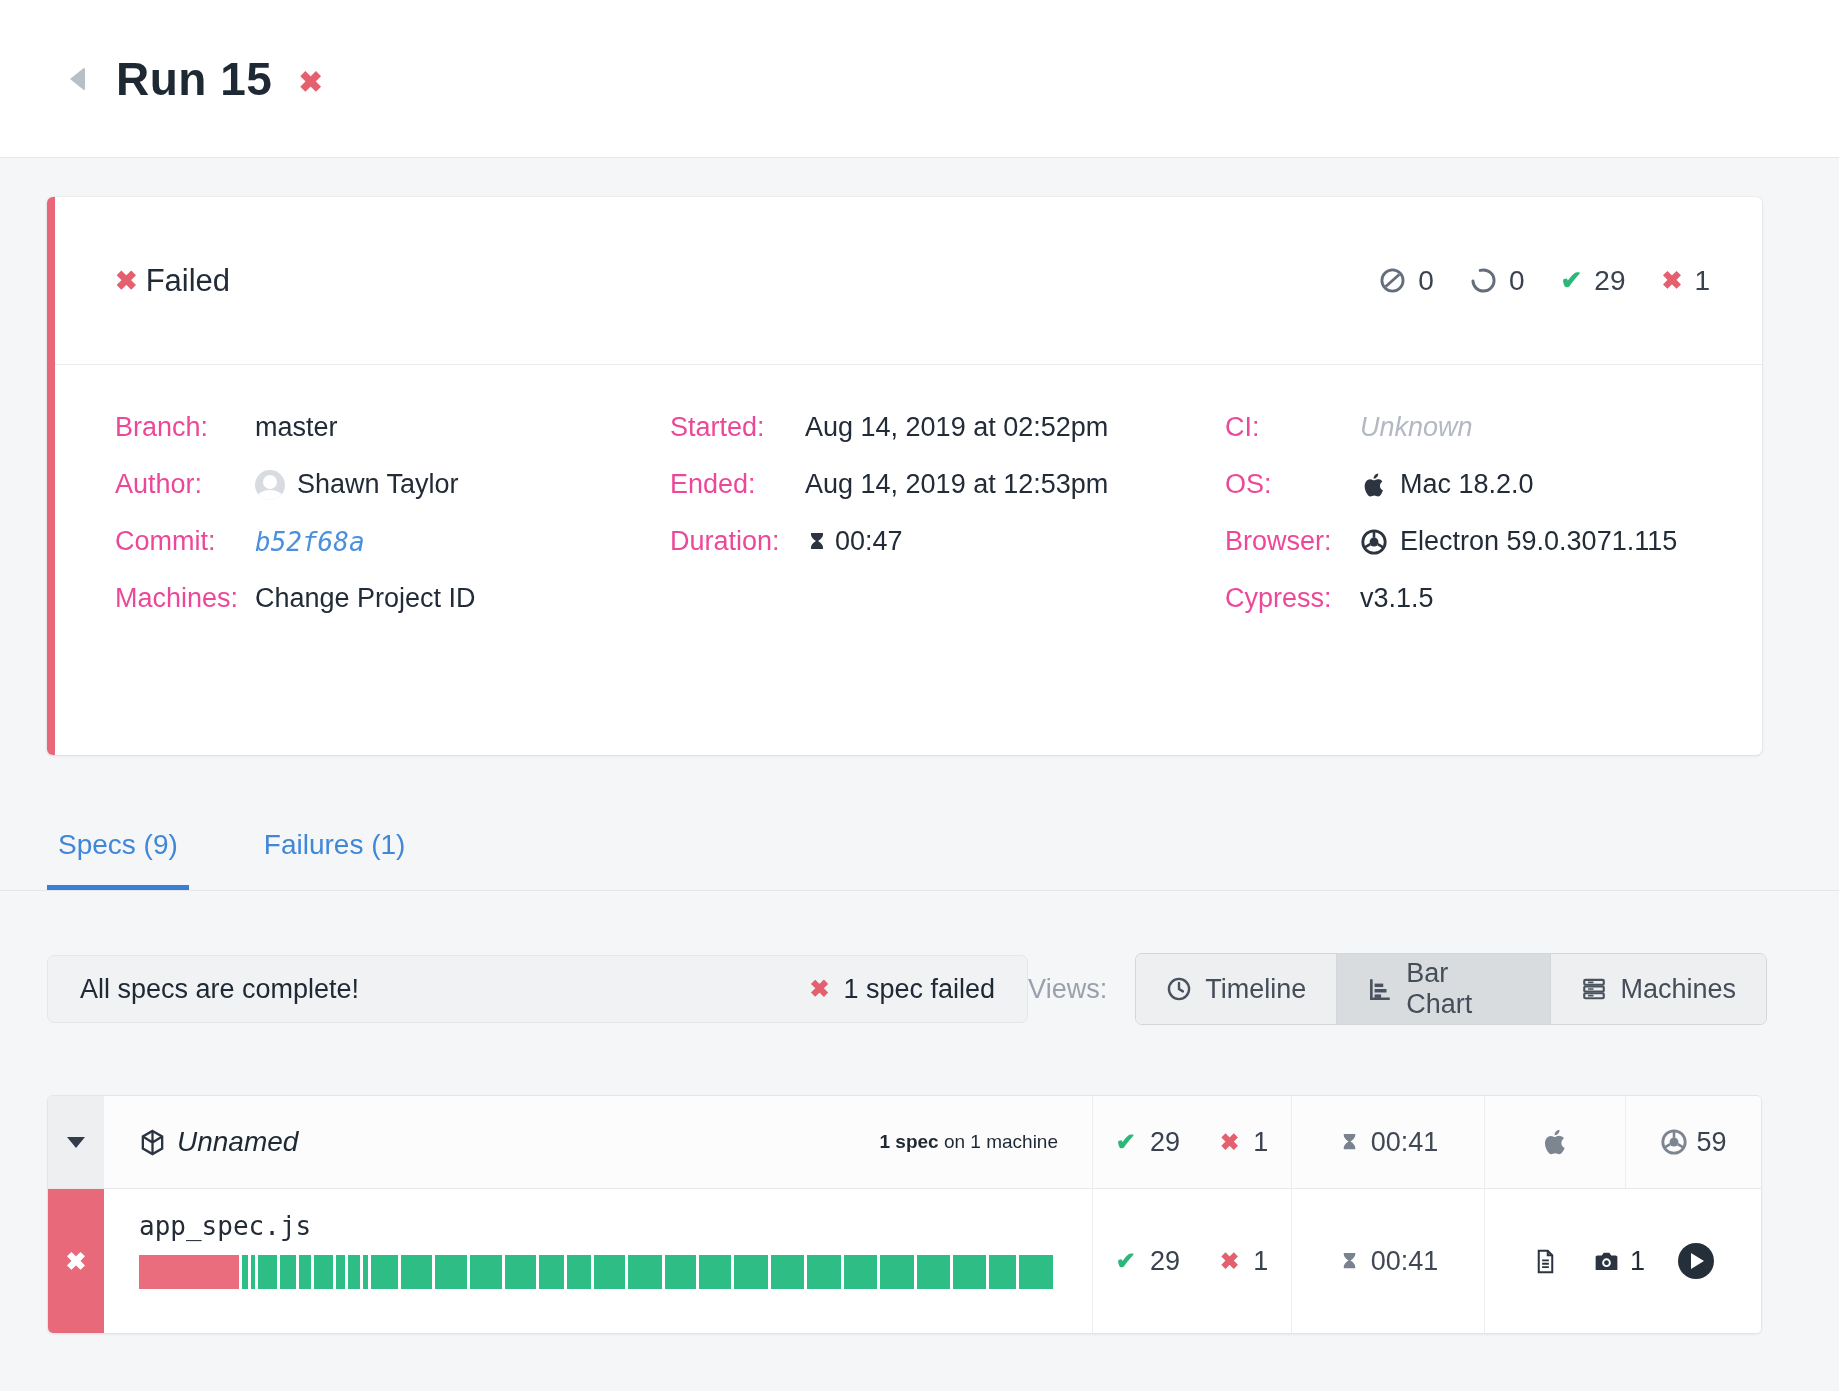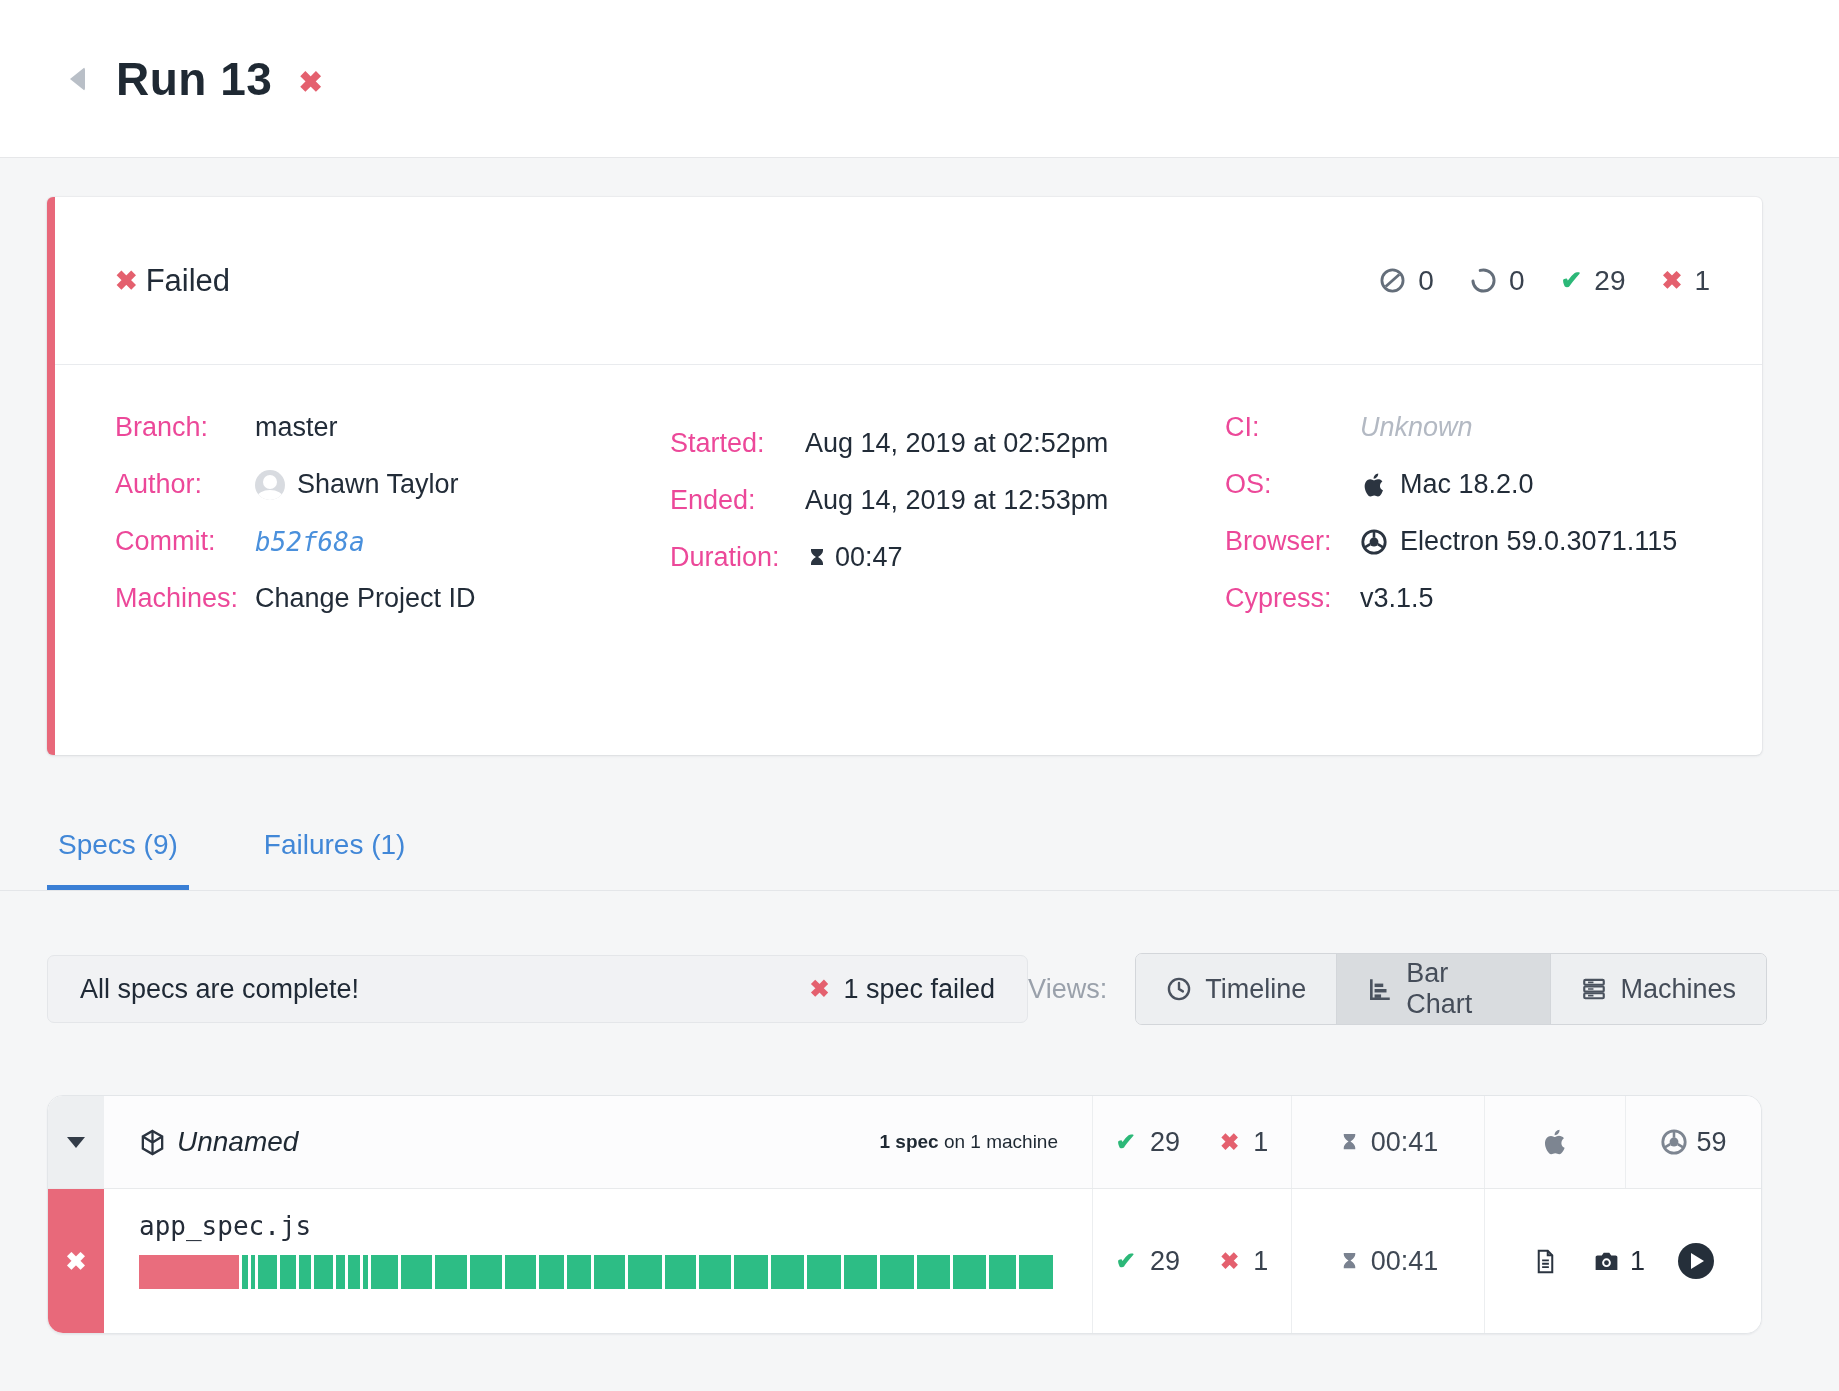--- a/index.html
+++ b/index.html
@@ -40,21 +40,21 @@
   .stat { display:flex; align-items:center; gap:12px; }
   .stat .num { font-size:28px; color:#39424e; }
   .icon-gray { color:#646e7a; }
   .green { color:#2cb878; }
   .red { color:#e4606e; }
   .x-glyph { font-weight:700; }
 
   .card-body { display:flex; padding-top:46px; }
   .dcol { display:flex; flex-direction:column; gap:24px; }
   .dcol1 { width:555px; padding-left:60px; }
-  .dcol2 { width:555px; padding-left:60px;margin-top:16px; }
+  .dcol2 { width:555px; padding-left:60px; }
   .dcol3 { width:590px; padding-left:60px; }
   .drow { display:flex; align-items:center; min-height:33px; }
   .dlabel { width:140px; flex:none; color:#ec4899; font-size:27px; }
   .dcol2 .dlabel, .dcol3 .dlabel { width:135px; }
   .dvalue { font-size:27px; color:#222c38; display:flex; align-items:center; gap:12px; }
   .commit-link { font-family:"DejaVu Sans Mono", monospace; font-style:italic; color:#4a90dc; font-size:26px; cursor:pointer; }
   .muted-italic { color:#b3b9c3; font-style:italic; }
   .avatar { width:30px; height:30px; border-radius:50%; background:#d8dbe0; overflow:hidden; position:relative; flex:none; }
   .avatar .head { position:absolute; left:8px; top:5px; width:14px; height:14px; border-radius:50%; background:#ffffff; }
   .avatar .bodyp { position:absolute; left:2px; top:20px; width:26px; height:16px; border-radius:50%; background:#ffffff; }
@@ -79,21 +79,21 @@
     display:flex; align-items:center; justify-content:center; gap:13px;
     background:#edeff1; color:#454d59; font-size:27px; padding:0 30px; cursor:pointer;
   }
   .vbtn + .vbtn { border-left:1px solid #d3d6da; }
   .vbtn.active { background:#d9dcdf; }
   .vbtn .ic { color:#4a525e; }
 
   
   .spec-card {
     margin:70px 77px 0 47px; width:1715px; background:#ffffff;
-    border:1px solid #e3e6e9; border-radius:16px; overflow:hidden;
+    border:1px solid #e3e6e9; border-radius:6px; overflow:hidden;
     box-shadow:0 1px 2px rgba(30,40,60,.06);
   }
   .group-row { display:grid; grid-template-columns:56px 1fr 199px 193px 141px 136px; height:93px; border-bottom:1px solid #e8eaec; background:#fcfcfd; }
   .spec-row  { display:grid; grid-template-columns:56px 1fr 199px 193px 277px; height:144px; background:#ffffff; }
   .cell { display:flex; align-items:center; justify-content:center; }
   .cell.bordered { border-left:1px solid #eceef0; }
   .caret-cell { background:#edeff1; cursor:pointer; }
   .caret { width:0; height:0; border-left:9px solid transparent; border-right:9px solid transparent; border-top:11px solid #333c48; }
   .group-main { display:flex; align-items:center; padding:0 34px; min-width:0; }
   .group-title { display:flex; align-items:center; gap:10px; font-size:28px; color:#1f2933; font-style:italic; }
@@ -120,21 +120,21 @@
   .play-tri { width:0; height:0; border-top:8px solid transparent; border-bottom:8px solid transparent; border-left:13px solid #ffffff; margin-left:4px; }
   .dark-ic { color:#2b3440; }
 </style>
 </head>
 <body>
 
 <header class="app-header">
   <div class="back-btn">
       <div class="back-tri"></div>
     </div>
-  <h1 class="page-title">Run 13</h1>
+  <h1 class="page-title">Run 15</h1>
   <span class="title-x x-glyph">✖</span>
 </header>
 
 <section class="run-card">
   <div class="card-head">
     <div class="status">
       <span class="x-glyph" style="color:#e4606e;font-size:27px;">✖</span>
       <span class="status-label">Failed</span>
     </div>
     <div class="head-stats">

